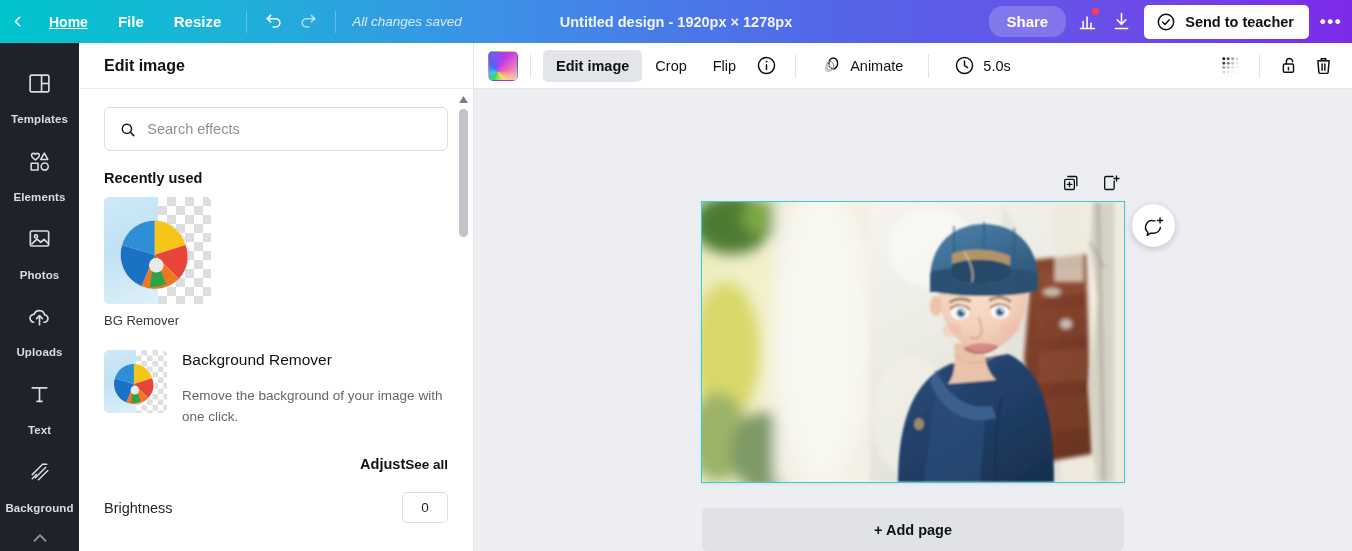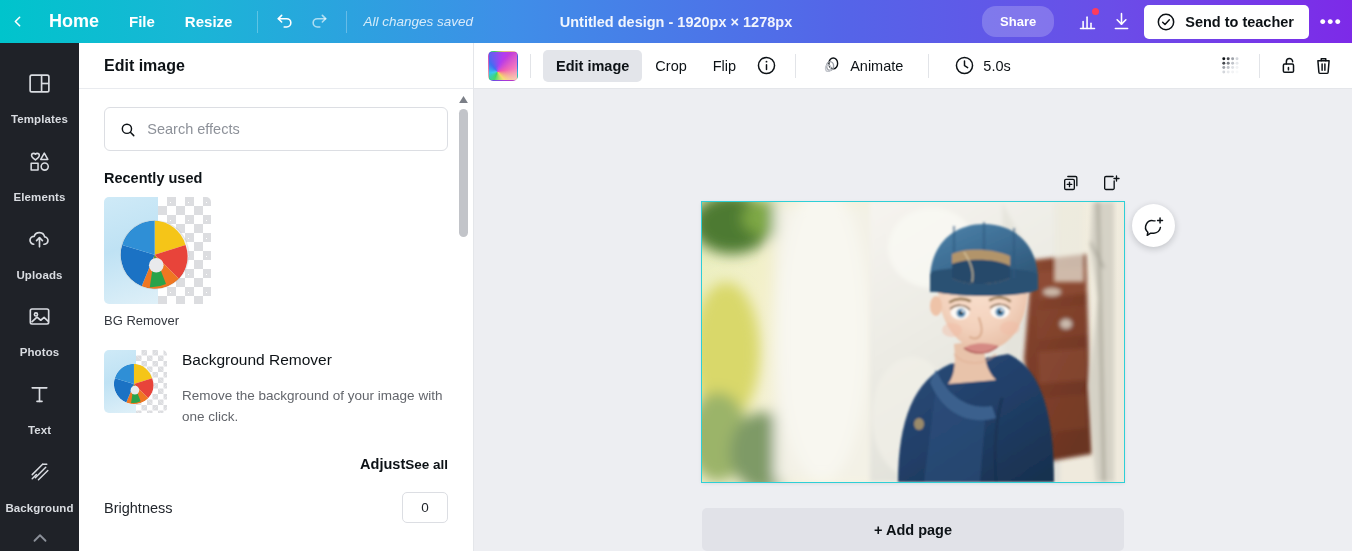--- a/index.html
+++ b/index.html
@@ -22,43 +22,43 @@
   .tb-chevron {
     width: 34px; height: 43px; display: flex; align-items: center; justify-content: center;
     cursor: pointer;
   }
   .tb-btn {
     height: 30px; padding: 0 13px; margin: 0 2px;
     display: flex; align-items: center; justify-content: center;
     font-size: 15px; font-weight: bold; color: #fff; border-radius: 4px;
     cursor: pointer; white-space: nowrap;
   }
-  .tb-home { font-size: 18px; }
+  .tb-home { font-size: 14px; text-decoration: underline; }
   .tb-sep { width: 1px; height: 22px; background: rgba(255,255,255,0.28); margin: 0 10px; }
   .tb-icon-btn {
     width: 34px; height: 30px; display: flex; align-items: center; justify-content: center;
     border-radius: 4px; cursor: pointer; position: relative;
   }
   .tb-saved {
     font-size: 13.5px; font-style: italic; color: rgba(255,255,255,0.80);
     margin-left: 6px; white-space: nowrap;
   }
   .tb-title {
     position: absolute; left: 0; right: 0; top: 0; height: 43px;
     display: flex; align-items: center; justify-content: center;
     font-size: 14.5px; font-weight: bold; color: rgba(255,255,255,0.92);
     pointer-events: none;
   }
   .tb-title span { pointer-events: auto; cursor: text; }
   .tb-right { margin-left: auto; display: flex; align-items: center; height: 100%; padding-right: 4px; z-index: 2; }
   .tb-share {
     height: 31px; padding: 0 18px; border-radius: 14px;
     background: rgba(255,255,255,0.20);
-    display: flex; align-items: center; font-size: 13px; font-weight: bold; color: #fff;
-    cursor: pointer; margin-right: 16px;
+    display: flex; align-items: center; font-size: 15px; font-weight: bold; color: #fff;
+    cursor: pointer; margin-right: 4px;
   }
   .badge-dot {
     position: absolute; top: 1px; right: 5px; width: 7px; height: 7px;
     background: #ff3b5c; border-radius: 50%;
   }
   .tb-teacher {
     height: 34px; padding: 0 15px 0 12px; border-radius: 5px; background: #fff;
     display: flex; align-items: center; gap: 9px;
     font-size: 14.5px; font-weight: bold; color: #0d1216;
     cursor: pointer; margin: 0 5px 0 6px;
@@ -311,38 +311,38 @@
               <path d="M16.6 3.9 20 10h-6.8z"></path>
               <rect x="4" y="13.6" width="6.6" height="6.6"></rect>
               <circle cx="17" cy="16.9" r="3.4"></circle>
             </svg>
         </span>
         <span class="rail-label">Elements</span>
       </div>
 
       <div class="rail-item">
         <span class="rail-ico">
+          <svg width="25" height="25" viewBox="0 0 24 24" fill="none" stroke="#d9dce1" stroke-width="1.6" stroke-linejoin="round">
+              <rect x="3.2" y="4.8" width="17.6" height="14.4" rx="1.6"></rect>
+              <circle cx="8.6" cy="10" r="1.5"></circle>
+              <polyline points="4.4 17.5 9.6 12.6 13.2 15.6 16.4 12.8 20.4 16.6"></polyline>
+            </svg>
+        </span>
+        <span class="rail-label">Photos</span>
+      </div>
+
+      <div class="rail-item">
+        <span class="rail-ico">
           <svg width="25" height="25" viewBox="0 0 24 24" fill="none" stroke="#d9dce1" stroke-width="1.6" stroke-linecap="round" stroke-linejoin="round">
               <path d="M6.5 17.5a3.8 3.8 0 0 1 .4-7.6 5.2 5.2 0 0 1 10 .6 3.4 3.4 0 0 1-.6 7"></path>
               <line x1="12" y1="20" x2="12" y2="11.5"></line>
               <polyline points="9.2 14 12 11.2 14.8 14"></polyline>
             </svg>
         </span>
         <span class="rail-label">Uploads</span>
-      </div>
-
-      <div class="rail-item">
-        <span class="rail-ico">
-          <svg width="25" height="25" viewBox="0 0 24 24" fill="none" stroke="#d9dce1" stroke-width="1.6" stroke-linejoin="round">
-              <rect x="3.2" y="4.8" width="17.6" height="14.4" rx="1.6"></rect>
-              <circle cx="8.6" cy="10" r="1.5"></circle>
-              <polyline points="4.4 17.5 9.6 12.6 13.2 15.6 16.4 12.8 20.4 16.6"></polyline>
-            </svg>
-        </span>
-        <span class="rail-label">Photos</span>
       </div>
 
       <div class="rail-item">
         <span class="rail-ico">
           <svg width="25" height="25" viewBox="0 0 24 24" fill="none" stroke="#d9dce1" stroke-width="1.6" stroke-linecap="round">
               <line x1="5" y1="5.6" x2="19" y2="5.6"></line>
               <line x1="12" y1="5.6" x2="12" y2="18.6"></line>
               <line x1="9.6" y1="18.6" x2="14.4" y2="18.6"></line>
             </svg>
         </span>

